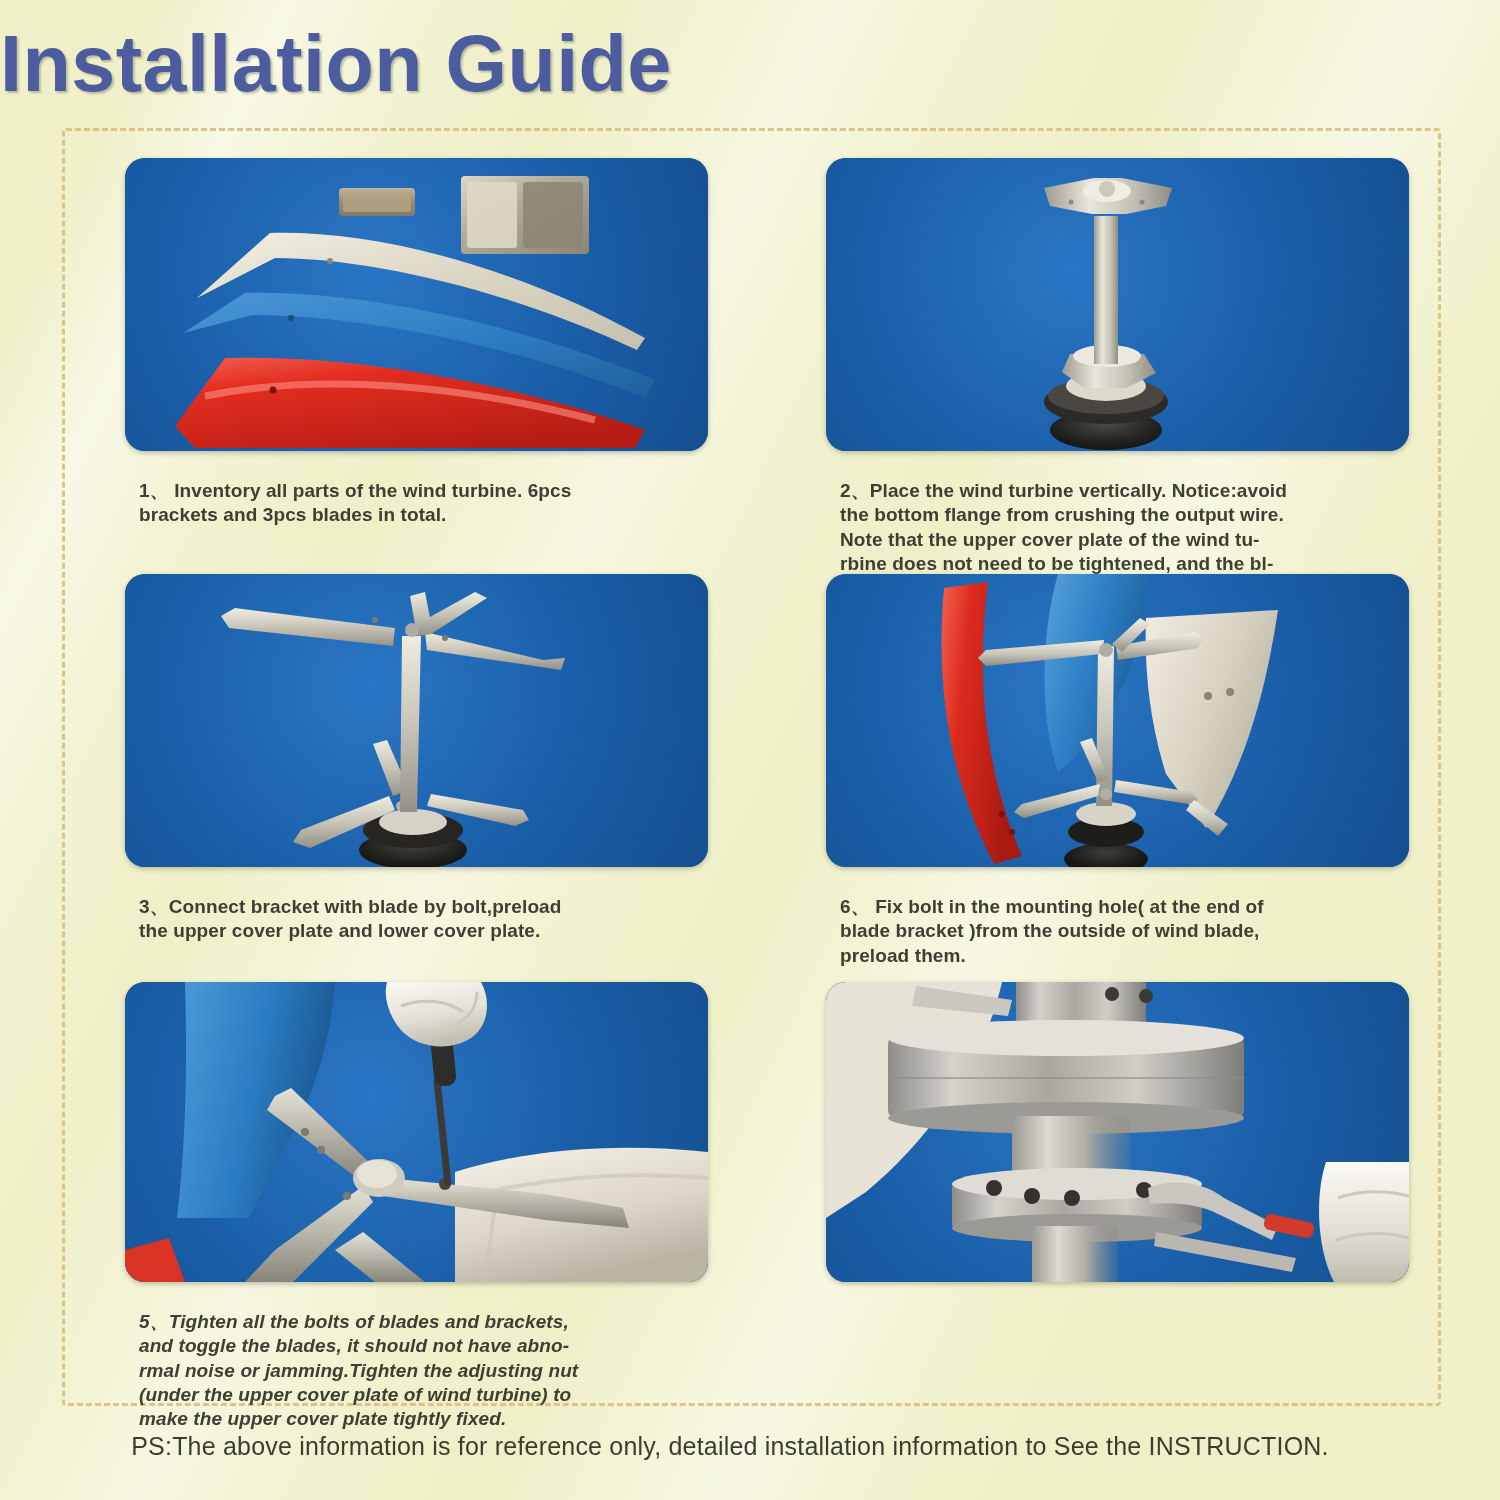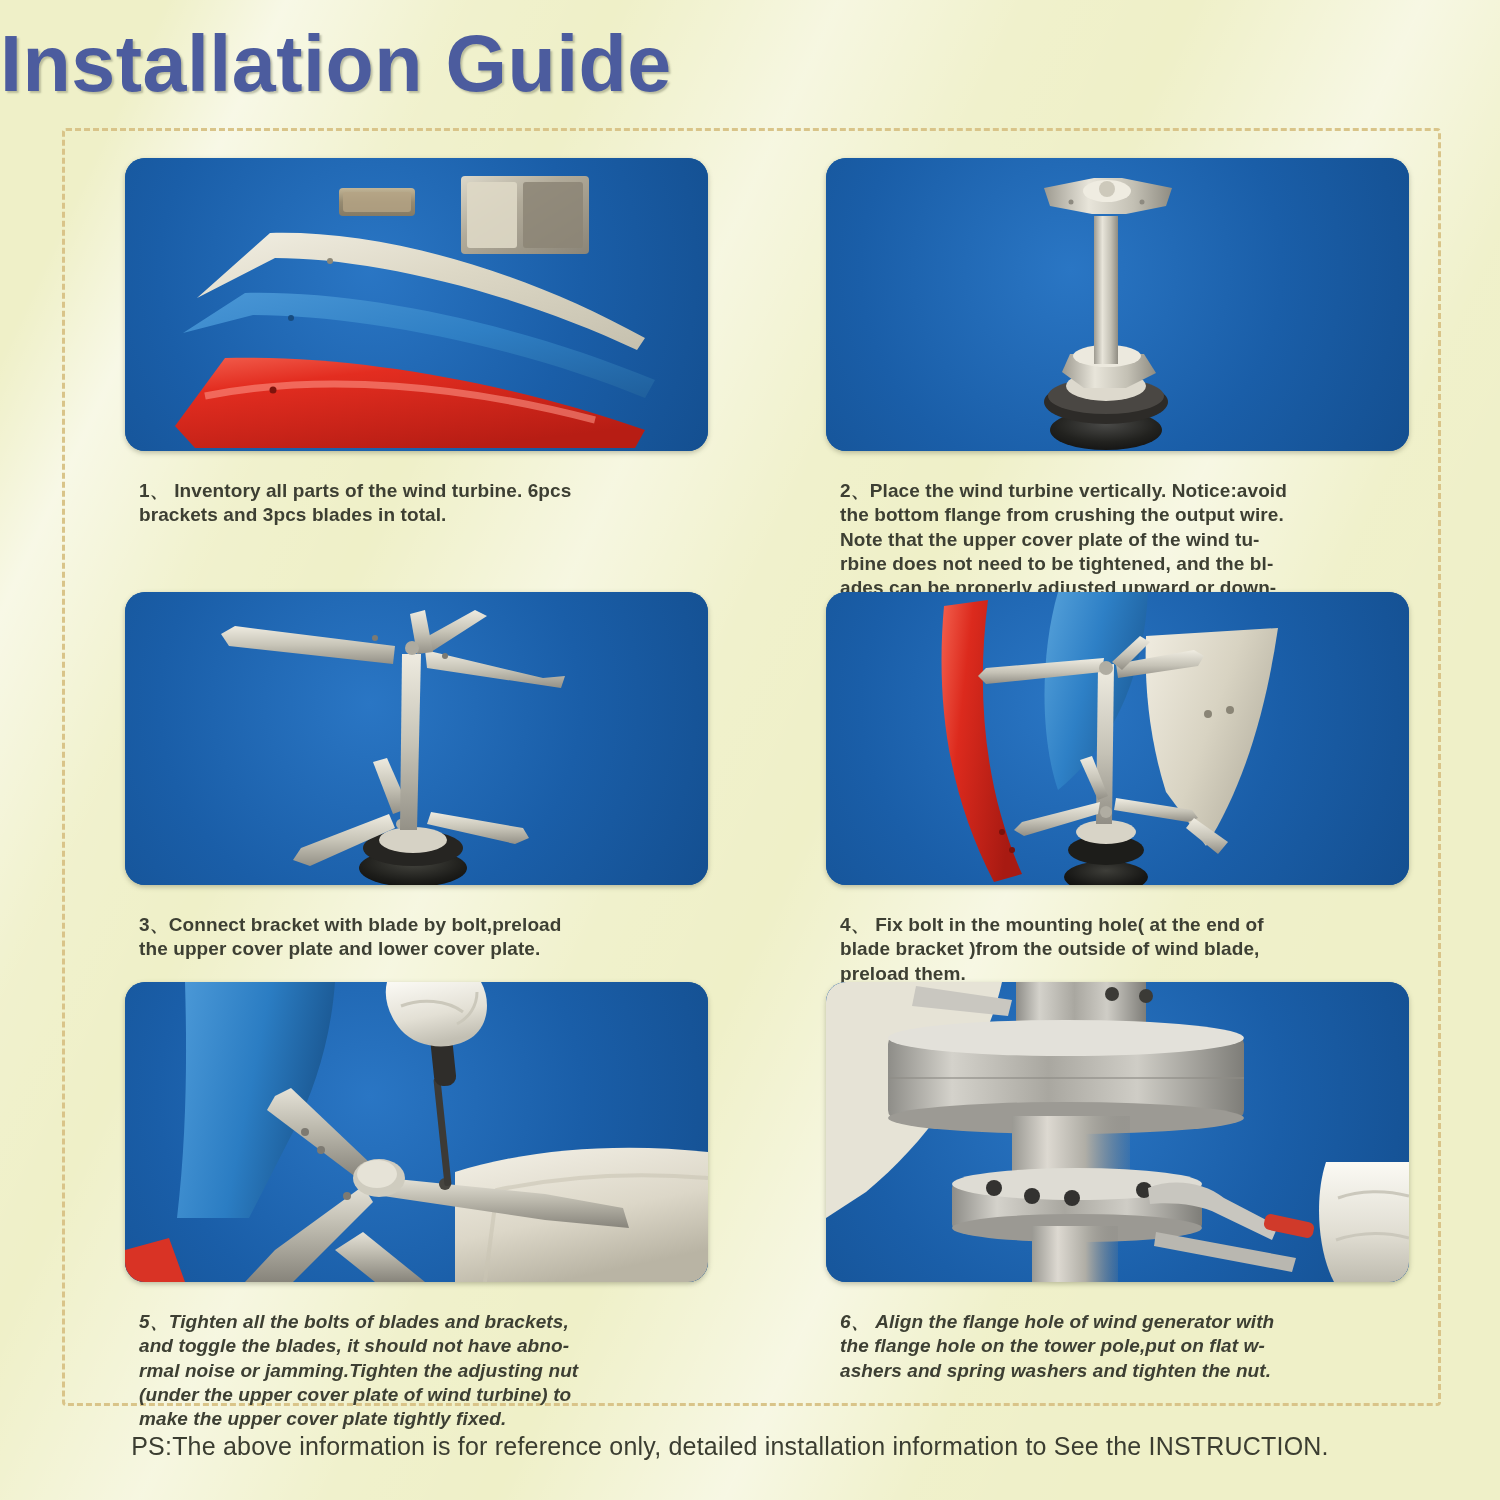--- a/index.html
+++ b/index.html
@@ -74,21 +74,21 @@
     height: 1240px;
   }
 
   .step {
     position: absolute;
     width: 583px;
   }
   .step.col-left  { left: 0px; }
   .step.col-right { left: 701px; }
   .step.row-1 { top: 0px; }
-  .step.row-2 { top: 434px; }
+  .step.row-2 { top: 416px; }
   .step.row-3 { top: 824px; font-style: italic; }
 
   .photo {
     position: relative;
     width: 583px;
     height: 293px;
     border-radius: 20px;
     overflow: hidden;
     background: #1c5fa8;
     box-shadow: 0 2px 5px rgba(80,85,60,0.35);
@@ -347,21 +347,21 @@
             <path d="M286 70 L314 44 L324 50 L296 78 Z" fill="url(#arm4)"></path>
             <path d="M272 222 L198 244 L188 238 L196 230 L274 210 Z" fill="url(#arm4)"></path>
             <path d="M288 218 L362 230 L372 226 L366 218 L290 206 Z" fill="url(#arm4)"></path>
             <path d="M272 208 L254 168 L266 164 L282 204 Z" fill="url(#arm4)"></path>
             <path d="M368 226 L402 250 L392 262 L360 236 Z" fill="url(#arm4)"></path>
             <circle cx="280" cy="76" r="7" fill="#b0ada2"></circle>
             <circle cx="280" cy="220" r="6" fill="#b0ada2"></circle>
           </g>
         </svg>
       </div>
-      <div class="caption">4、 Fix bolt in the mounting hole( at the end of
+      <div class="caption">6、 Fix bolt in the mounting hole( at the end of
 blade bracket )from the outside of wind blade,
 preload them.</div>
     </div>
 
     <div class="step col-left row-3">
       <div class="photo tall">
         <div class="bluebg"></div>
         <svg class="scene" viewBox="0 0 583 300" preserveAspectRatio="none">
           <defs>
             <linearGradient id="b5" x1="0" y1="0" x2="1" y2="0.3">
@@ -491,22 +491,19 @@
             <rect x="438" y="236" width="50" height="16" rx="6" fill="#d03a2a" transform="rotate(12 463 244)"></rect>
           </g>
 
           <g>
             <path d="M500 180 L583 180 L583 300 L508 300 C492 270 488 216 500 180 Z" fill="url(#glove6)"></path>
             <path d="M512 216 C534 208 560 208 583 214" stroke="#cbc8bc" stroke-width="3" fill="none"></path>
             <path d="M510 258 C534 250 560 250 583 256" stroke="#cbc8bc" stroke-width="3" fill="none"></path>
           </g>
         </svg>
       </div>
-      <div class="caption">6、 Align the flange hole of wind generator with
-the flange hole on the tower pole,put on flat w-
-ashers and spring washers and tighten the nut.</div>
     </div>
 
   </div>
 
   <div id="footer">PS:The above information is for reference only, detailed installation information to See the INSTRUCTION.</div>
 
 </div>
 
 </body></html>

